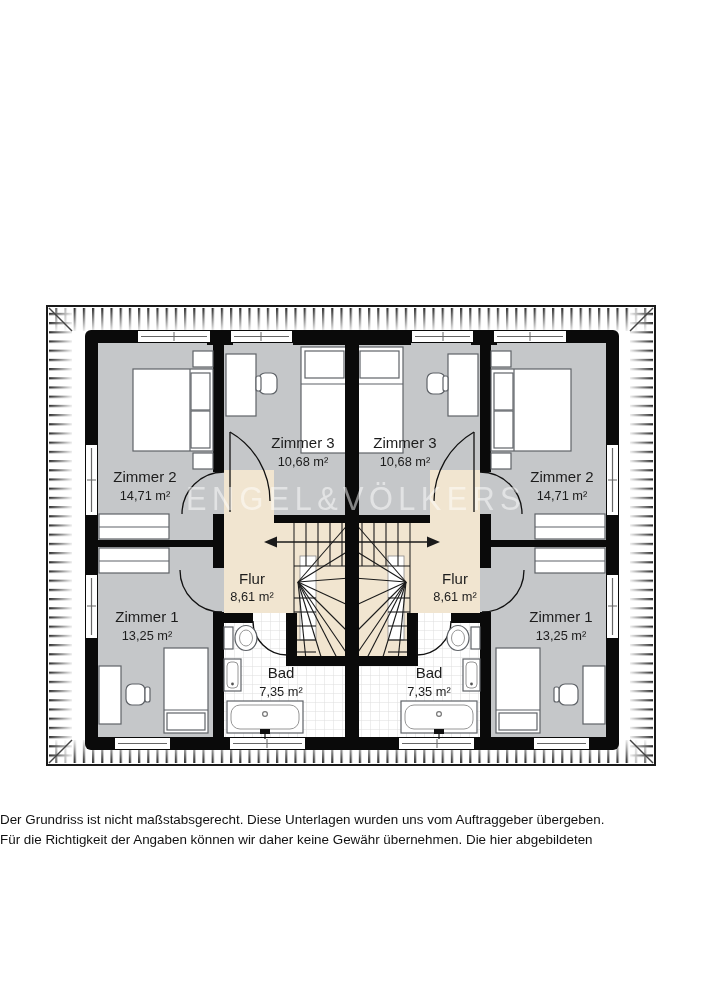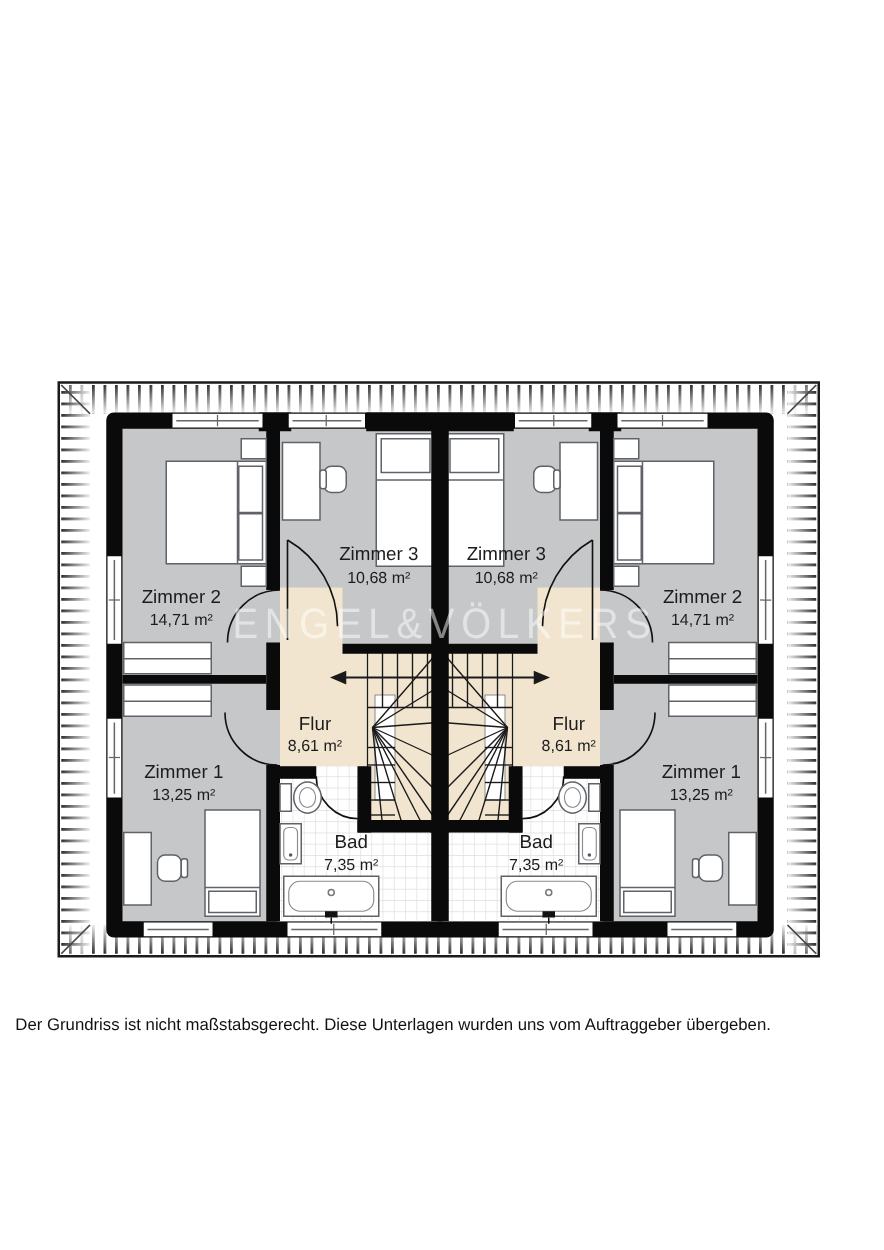--- a/index.html
+++ b/index.html
@@ -2,21 +2,21 @@
 <html><head>
 <meta charset="utf-8">
 <style>
   html,body{margin:0;padding:0;background:#fff;}
   .page{position:relative;width:707px;height:1000px;background:#ffffff;overflow:hidden;
         font-family:"Liberation Sans", sans-serif;}
   .plan-svg{position:absolute;left:0;top:0;}
   .room-name{font-size:15px;fill:#1c1c1c;}
   .room-area{font-size:12.8px;fill:#1c1c1c;}
   .watermark{font-size:34px;fill:#ffffff;opacity:.5;letter-spacing:6px;}
-  .disclaimer{position:absolute;left:0;top:810px;width:629px;text-align:center;
+  .disclaimer{position:absolute;left:0;top:810px;width:629px;
               font-size:13.4px;line-height:1.5;color:#111;}
 </style>
 </head>
 <body>
 
 <div class="page">
 
 <svg class="plan-svg" width="707" height="1000" viewBox="0 0 707 1000" xmlns="http://www.w3.org/2000/svg">
 
   <defs>
@@ -272,15 +272,16 @@
     </g>
     <g>
       <text class="room-name" x="429" y="678">Bad</text>
       <text class="room-area" x="429" y="696">7,35 m²</text>
     </g>
   </g>
 </svg>
 
 <div class="disclaimer">
   <div>Der Grundriss ist nicht maßstabsgerecht. Diese Unterlagen wurden uns vom Auftraggeber übergeben.</div>
+  <div>Für die Richtigkeit der Angaben können wir daher keine Gewähr übernehmen. Die hier abgebildeten</div>
 </div>
 
 </div>
 
 </body></html>

